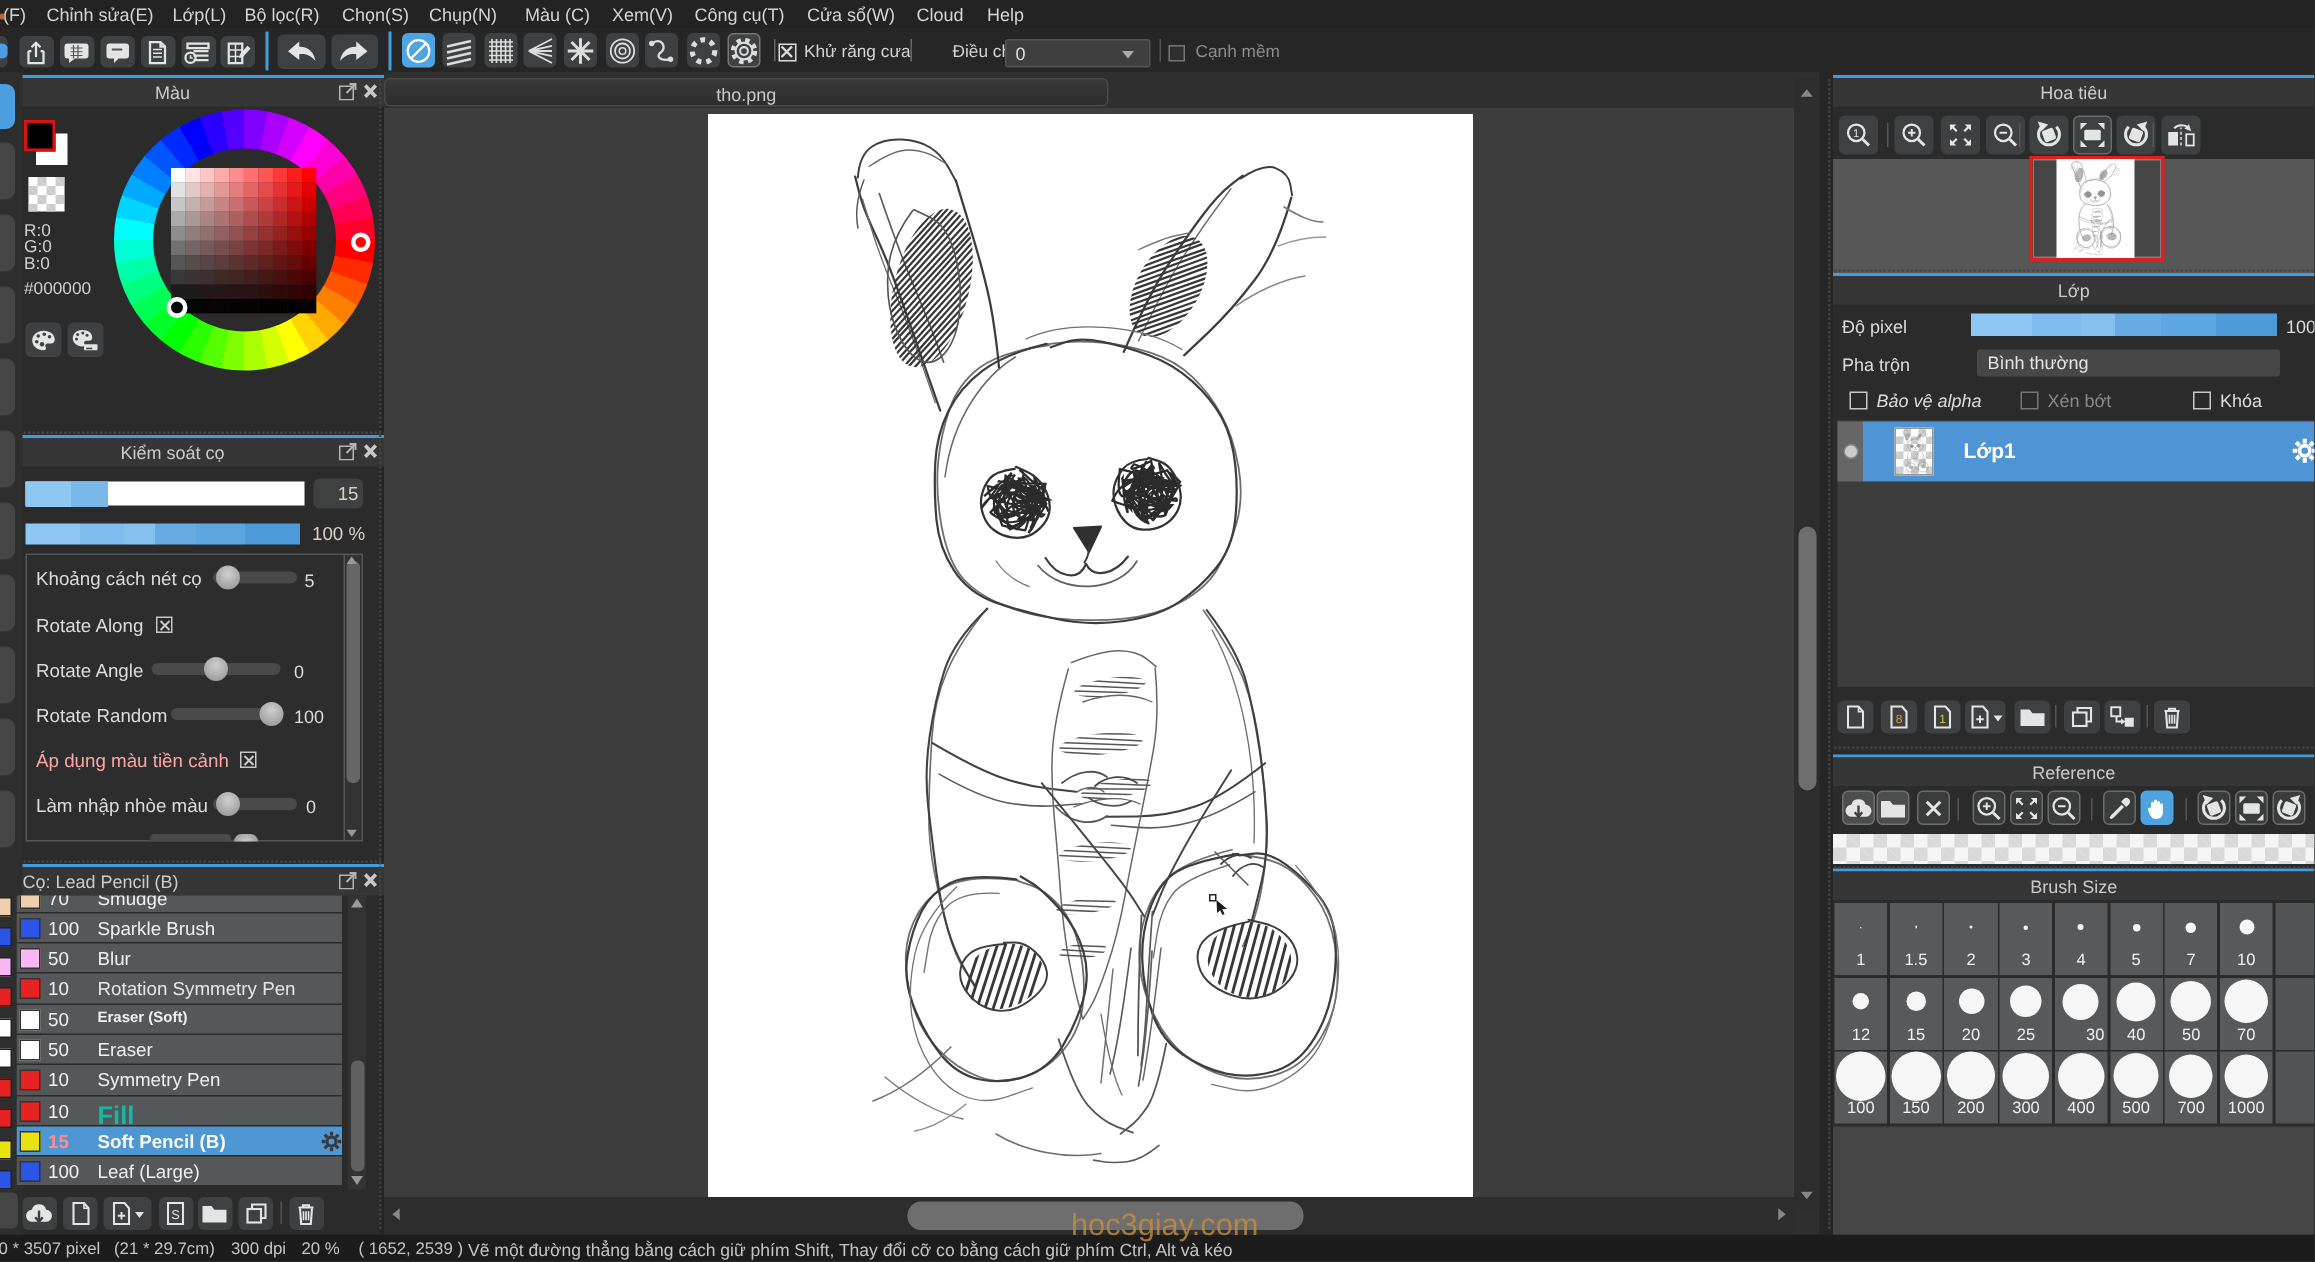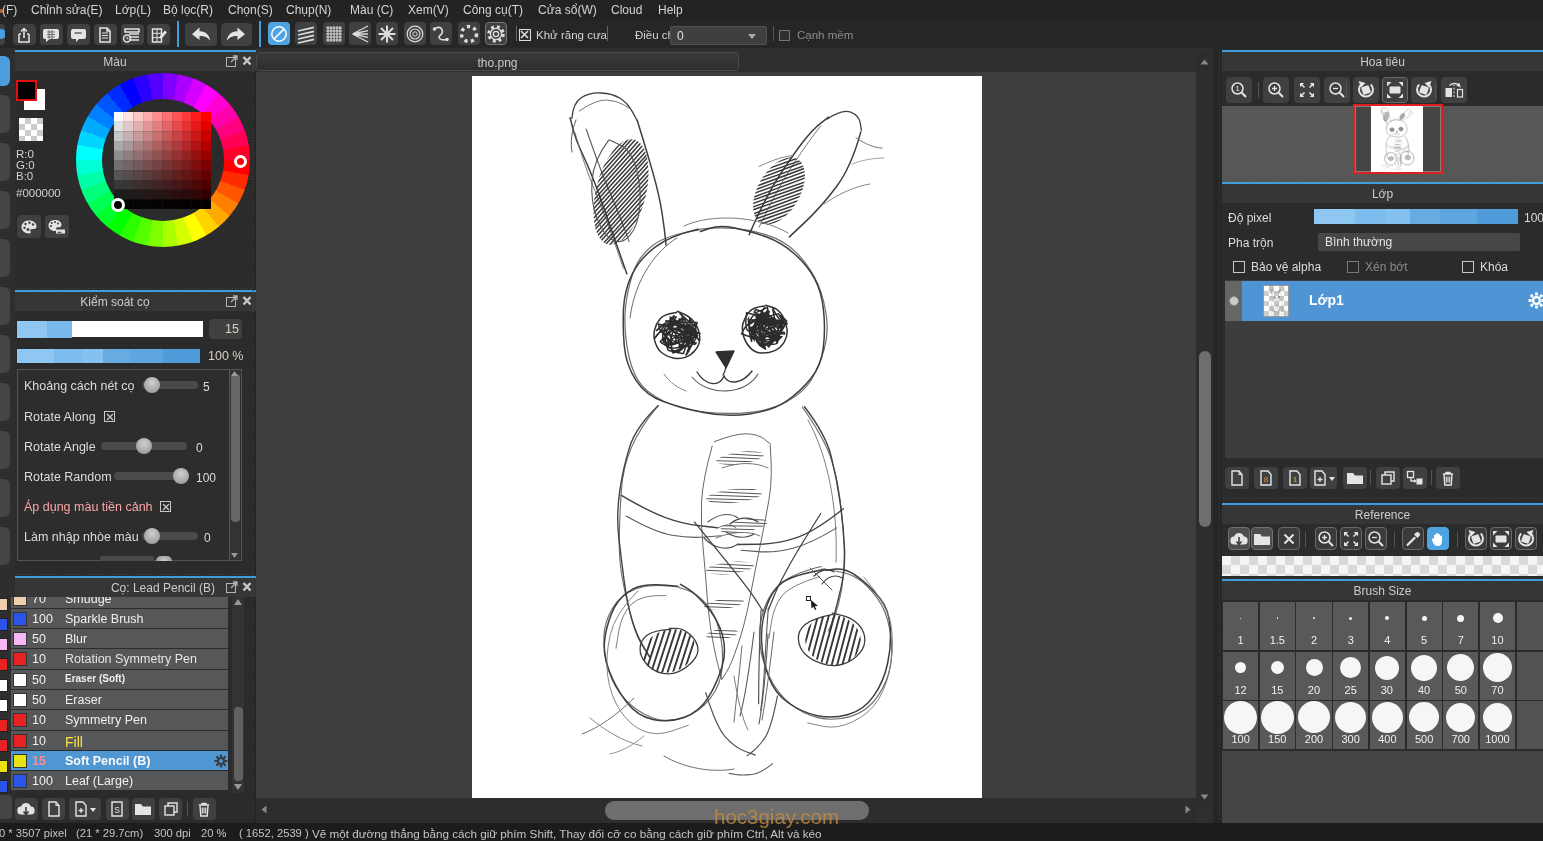--- a/index.html
+++ b/index.html
@@ -392,21 +392,21 @@
     </svg>
   </div>
 <div class="ab" style="left:231px;top:553px;width:7px;height:6px;">
     <svg width="7" height="6" viewBox="0 0 7 6">
       <path d="M0 0 L3.5 5 L7 0 z" fill="#999"></path>
     </svg>
   </div>
 <div class="ab" style="left:15px;top:576px;width:241px;height:247px;background:#2b2b2b;border-right:3px solid #252525"></div>
 <div class="ab" style="left:15px;top:576px;width:241px;height:2px;background:#3f9cdd"></div>
 <div class="ab" style="left:15px;top:578px;width:241px;height:19px;background:#363636"></div>
-<div class="txt" style="left:15px;top:581px;font-size:12px;color:#cbcbcb;width:200px;text-align:right">Cọ: Lead Pencil (B)</div>
+<div class="txt" style="left:15px;top:581px;font-size:12px;color:#cbcbcb;width:200px;text-align:left">Cọ: Lead Pencil (B)</div>
 <div class="ab" style="left:226px;top:581px;width:13px;height:12px;">
     <svg width="13" height="12" viewBox="0 0 13 12">
       <rect x="0.5" y="2.5" width="9" height="9" stroke="#b5b5b5" fill="none"></rect>
       <path d="M5 7 L11 1 M7 1 h4 v4" stroke="#b5b5b5" stroke-width="1.3" fill="none"></path>
     </svg>
   </div>
 <div class="ab" style="left:242px;top:581px;width:10px;height:11px;">
     <svg width="10" height="11" viewBox="0 0 10 11">
       <path d="M1.5 2 L8.5 9.5 M8.5 2 L1.5 9.5" stroke="#c8c8c8" stroke-width="2.4"></path>
     </svg>
@@ -436,21 +436,21 @@
     <div class="ab" style="left:2px;top:96.0px;width:14px;height:14px;background:#ffffff;border:1px solid #333"></div>
     <div class="txt" style="left:21px;top:96.0px;font-size:12.5px;color:#f0f0f0;font-weight:normal">50</div>
     <div class="txt" style="left:54px;top:96.0px;font-size:12.5px;color:#f0f0f0;font-weight:normal">Eraser</div>
     <div class="ab" style="left:0px;top:113.30000000000001px;width:217px;height:19.3px;background:#565758"></div>
     <div class="ab" style="left:2px;top:116.30000000000001px;width:14px;height:14px;background:#e82222;border:1px solid #333"></div>
     <div class="txt" style="left:21px;top:116.30000000000001px;font-size:12.5px;color:#f0f0f0;font-weight:normal">10</div>
     <div class="txt" style="left:54px;top:116.30000000000001px;font-size:12.5px;color:#f0f0f0;font-weight:normal">Symmetry Pen</div>
     <div class="ab" style="left:0px;top:133.6px;width:217px;height:19.3px;background:#565758"></div>
     <div class="ab" style="left:2px;top:136.6px;width:14px;height:14px;background:#e82222;border:1px solid #333"></div>
     <div class="txt" style="left:21px;top:136.6px;font-size:12.5px;color:#f0f0f0;font-weight:normal">10</div>
-    <div class="txt" style="left:54px;top:136.6px;font-size:14px;color:#fde047;font-weight:normal">Fill</div>
+    <div class="txt" style="left:54px;top:136.6px;font-size:17px;color:#14b8a6;font-weight:bold">Fill</div>
     <div class="ab" style="left:0px;top:153.9px;width:217px;height:19.3px;background:#4e97d3"></div>
     <div class="ab" style="left:2px;top:156.9px;width:14px;height:14px;background:#e8e211;border:1px solid #333"></div>
     <div class="txt" style="left:21px;top:156.9px;font-size:12.5px;color:#ff8c8c;font-weight:bold">15</div>
     <div class="txt" style="left:54px;top:156.9px;font-size:12.5px;color:#f8f8f8;font-weight:bold">Soft Pencil (B)</div>
     <div class="ab" style="left:203px;top:156.9px;width:14px;height:14px;">
       <svg width="14" height="14" viewBox="0 0 14 14">
         <circle cx="7" cy="7" r="3" fill="none" stroke="#3a3a3a" stroke-width="2"></circle>
         <g stroke="#3a3a3a" stroke-width="2.2">
           <path d="M7 0.5 V3 M7 11 V13.5 M0.5 7 H3 M11 7 H13.5 M2.4 2.4 L4.2 4.2 M9.8 9.8 L11.6 11.6 M11.6 2.4 L9.8 4.2 M4.2 9.8 L2.4 11.6"></path>
         </g>
@@ -1363,21 +1363,21 @@
 <div class="ab" style="left:1222px;top:184px;width:321px;height:19px;background:#363636"></div>
 <div class="txt" style="left:1222px;top:187px;font-size:12px;color:#cbcbcb;width:321px;text-align:center">Lớp</div>
 <div class="txt" style="left:1228px;top:211px;font-size:12px;color:#dcdcdc;">Độ pixel</div>
 <div class="ab" style="left:1314px;top:209px;width:204px;height:15px;background:linear-gradient(to right,#8ec8f2 0%,#8ec8f2 20%,#7dbcec 20%,#7dbcec 36%,#85c1ee 36%,#85c1ee 47%,#66abe2 47%,#66abe2 62%,#5ea6e0 62%,#5ea6e0 80%,#4f9bd9 80%,#4f9bd9 100%)"></div>
 <div class="txt" style="left:1524px;top:211px;font-size:12px;color:#dcdcdc;">100</div>
 <div class="txt" style="left:1228px;top:236px;font-size:12px;color:#dcdcdc;">Pha trộn</div>
 <div class="ab" style="left:1318px;top:233px;width:202px;height:18px;background:#474747;border-radius:2px">
     <div class="txt" style="left:7px;top:2px;font-size:12px;color:#e4e4e4">Bình thường</div>
   </div>
 <div class="ab" style="left:1233px;top:261px;width:12px;height:12px;background:#2a2a2a;border:1.4px solid #c8c8c8"></div>
-<div class="txt" style="left:1251px;top:260px;font-size:12px;color:#dcdcdc;">Bảo vệ alpha</div>
+<div class="txt" style="left:1251px;top:260px;font-size:12px;color:#dcdcdc;font-style:italic;">Bảo vệ alpha</div>
 <div class="ab" style="left:1347px;top:261px;width:12px;height:12px;background:#2a2a2a;border:1.4px solid #777"></div>
 <div class="txt" style="left:1365px;top:260px;font-size:12px;color:#8a8a8a;">Xén bớt</div>
 <div class="ab" style="left:1462px;top:261px;width:12px;height:12px;background:#2a2a2a;border:1.4px solid #c8c8c8"></div>
 <div class="txt" style="left:1480px;top:260px;font-size:12px;color:#dcdcdc;">Khóa</div>
 <div class="ab" style="left:1225px;top:280px;width:318px;height:178px;background:#3d3d3d"></div>
 <div class="ab" style="left:1225px;top:281px;width:17px;height:40px;background:#666"></div>
 <div class="ab" style="left:1229px;top:296px;width:10px;height:10px;background:#ccc;border:1px solid #888;border-radius:50%"></div>
 <div class="ab" style="left:1242px;top:281px;width:301px;height:40px;background:#4f94d4"></div>
 <div class="ab" style="left:1263px;top:285px;width:26px;height:32px;background:#fff;background-image:linear-gradient(45deg,#ccc 25%,transparent 25%,transparent 75%,#ccc 75%),linear-gradient(45deg,#ccc 25%,transparent 25%,transparent 75%,#ccc 75%);background-size:10px 10px;background-position:0 0,5px 5px;border:1px solid #999;overflow:hidden">
     <svg width="26" height="32" viewBox="0 0 510 721" preserveAspectRatio="none" style="position:absolute;left:0;top:0">
@@ -1922,21 +1922,21 @@
 <div class="ab" style="left:1270.8px;top:661.0px;width:13px;height:13px;background:#f6f6f6;border-radius:50%"></div>
 <div class="txt" style="left:1259.7px;top:683.5px;font-size:11px;color:#f0f0f0;width:35.2px;text-align:center">15</div>
 <div class="ab" style="left:1296.4px;top:651.5px;width:35.2px;height:48.0px;background:#58595a"></div>
 <div class="ab" style="left:1305.5px;top:659.0px;width:17px;height:17px;background:#f6f6f6;border-radius:50%"></div>
 <div class="txt" style="left:1296.4px;top:683.5px;font-size:11px;color:#f0f0f0;width:35.2px;text-align:center">20</div>
 <div class="ab" style="left:1333.1px;top:651.5px;width:35.2px;height:48.0px;background:#58595a"></div>
 <div class="ab" style="left:1340.2px;top:657.0px;width:21px;height:21px;background:#f6f6f6;border-radius:50%"></div>
 <div class="txt" style="left:1333.1px;top:683.5px;font-size:11px;color:#f0f0f0;width:35.2px;text-align:center">25</div>
 <div class="ab" style="left:1369.8px;top:651.5px;width:35.2px;height:48.0px;background:#58595a"></div>
 <div class="ab" style="left:1375.4px;top:655.5px;width:24px;height:24px;background:#f6f6f6;border-radius:50%"></div>
-<div class="txt" style="left:1369.8px;top:683.5px;font-size:11px;color:#f0f0f0;width:34px;text-align:center">30</div>
+<div class="txt" style="left:1369.8px;top:683.5px;font-size:11px;color:#f0f0f0;width:54px;text-align:center">30</div>
 <div class="ab" style="left:1406.5px;top:651.5px;width:35.2px;height:48.0px;background:#58595a"></div>
 <div class="ab" style="left:1411.1px;top:654.5px;width:26px;height:26px;background:#f6f6f6;border-radius:50%"></div>
 <div class="txt" style="left:1406.5px;top:683.5px;font-size:11px;color:#f0f0f0;width:35.2px;text-align:center">40</div>
 <div class="ab" style="left:1443.2px;top:651.5px;width:35.2px;height:48.0px;background:#58595a"></div>
 <div class="ab" style="left:1447.3px;top:654.0px;width:27px;height:27px;background:#f6f6f6;border-radius:50%"></div>
 <div class="txt" style="left:1443.2px;top:683.5px;font-size:11px;color:#f0f0f0;width:35.2px;text-align:center">50</div>
 <div class="ab" style="left:1479.9px;top:651.5px;width:35.2px;height:48.0px;background:#58595a"></div>
 <div class="ab" style="left:1483.0px;top:653.0px;width:29px;height:29px;background:#f6f6f6;border-radius:50%"></div>
 <div class="txt" style="left:1479.9px;top:683.5px;font-size:11px;color:#f0f0f0;width:35.2px;text-align:center">70</div>
 <div class="ab" style="left:1223.0px;top:701.0px;width:35.2px;height:48.0px;background:#58595a"></div>

